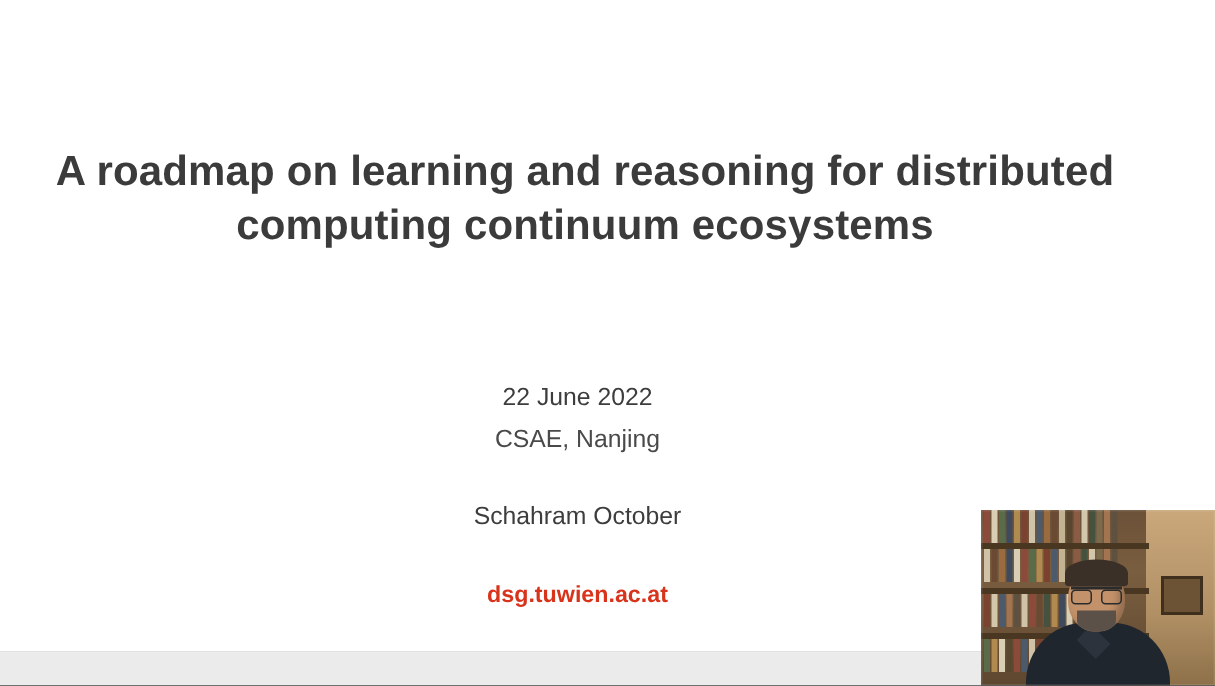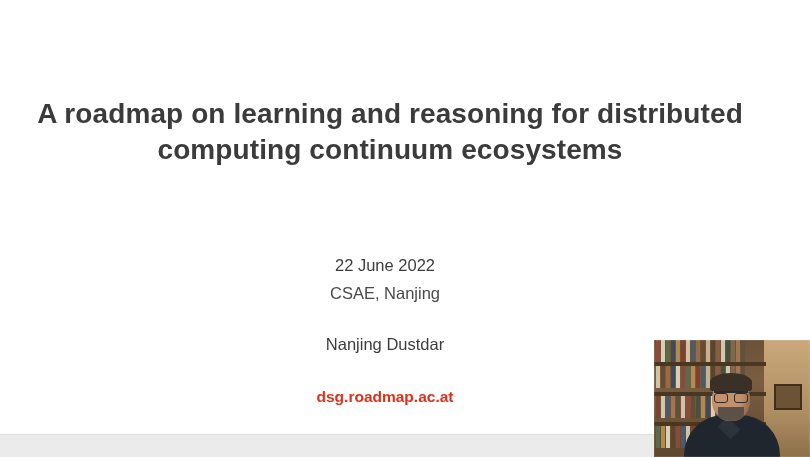--- a/index.html
+++ b/index.html
@@ -258,23 +258,23 @@
 <div id="player">
 
   <div id="slide">
 
     <div class="slide-title">A roadmap on learning and reasoning for distributed computing continuum ecosystems</div>
 
     <div class="slide-date">22 June 2022</div>
 
     <div class="slide-venue">CSAE, Nanjing</div>
 
-    <div class="slide-author">Nanjing Dustdar</div>
-
-    <a class="slide-link" href="#">dsg.roadmap.ac.at</a>
+    <div class="slide-author">Schahram October</div>
+
+    <a class="slide-link" href="#">dsg.tuwien.ac.at</a>
 
     <div id="slide-bottom-band-edge"></div>
     <div id="slide-bottom-band"></div>
   </div>
 
   <div id="speaker-tile">
     <div class="room">
       <div class="wall-right">
         <div class="wall-right-frame"></div>
       </div>

